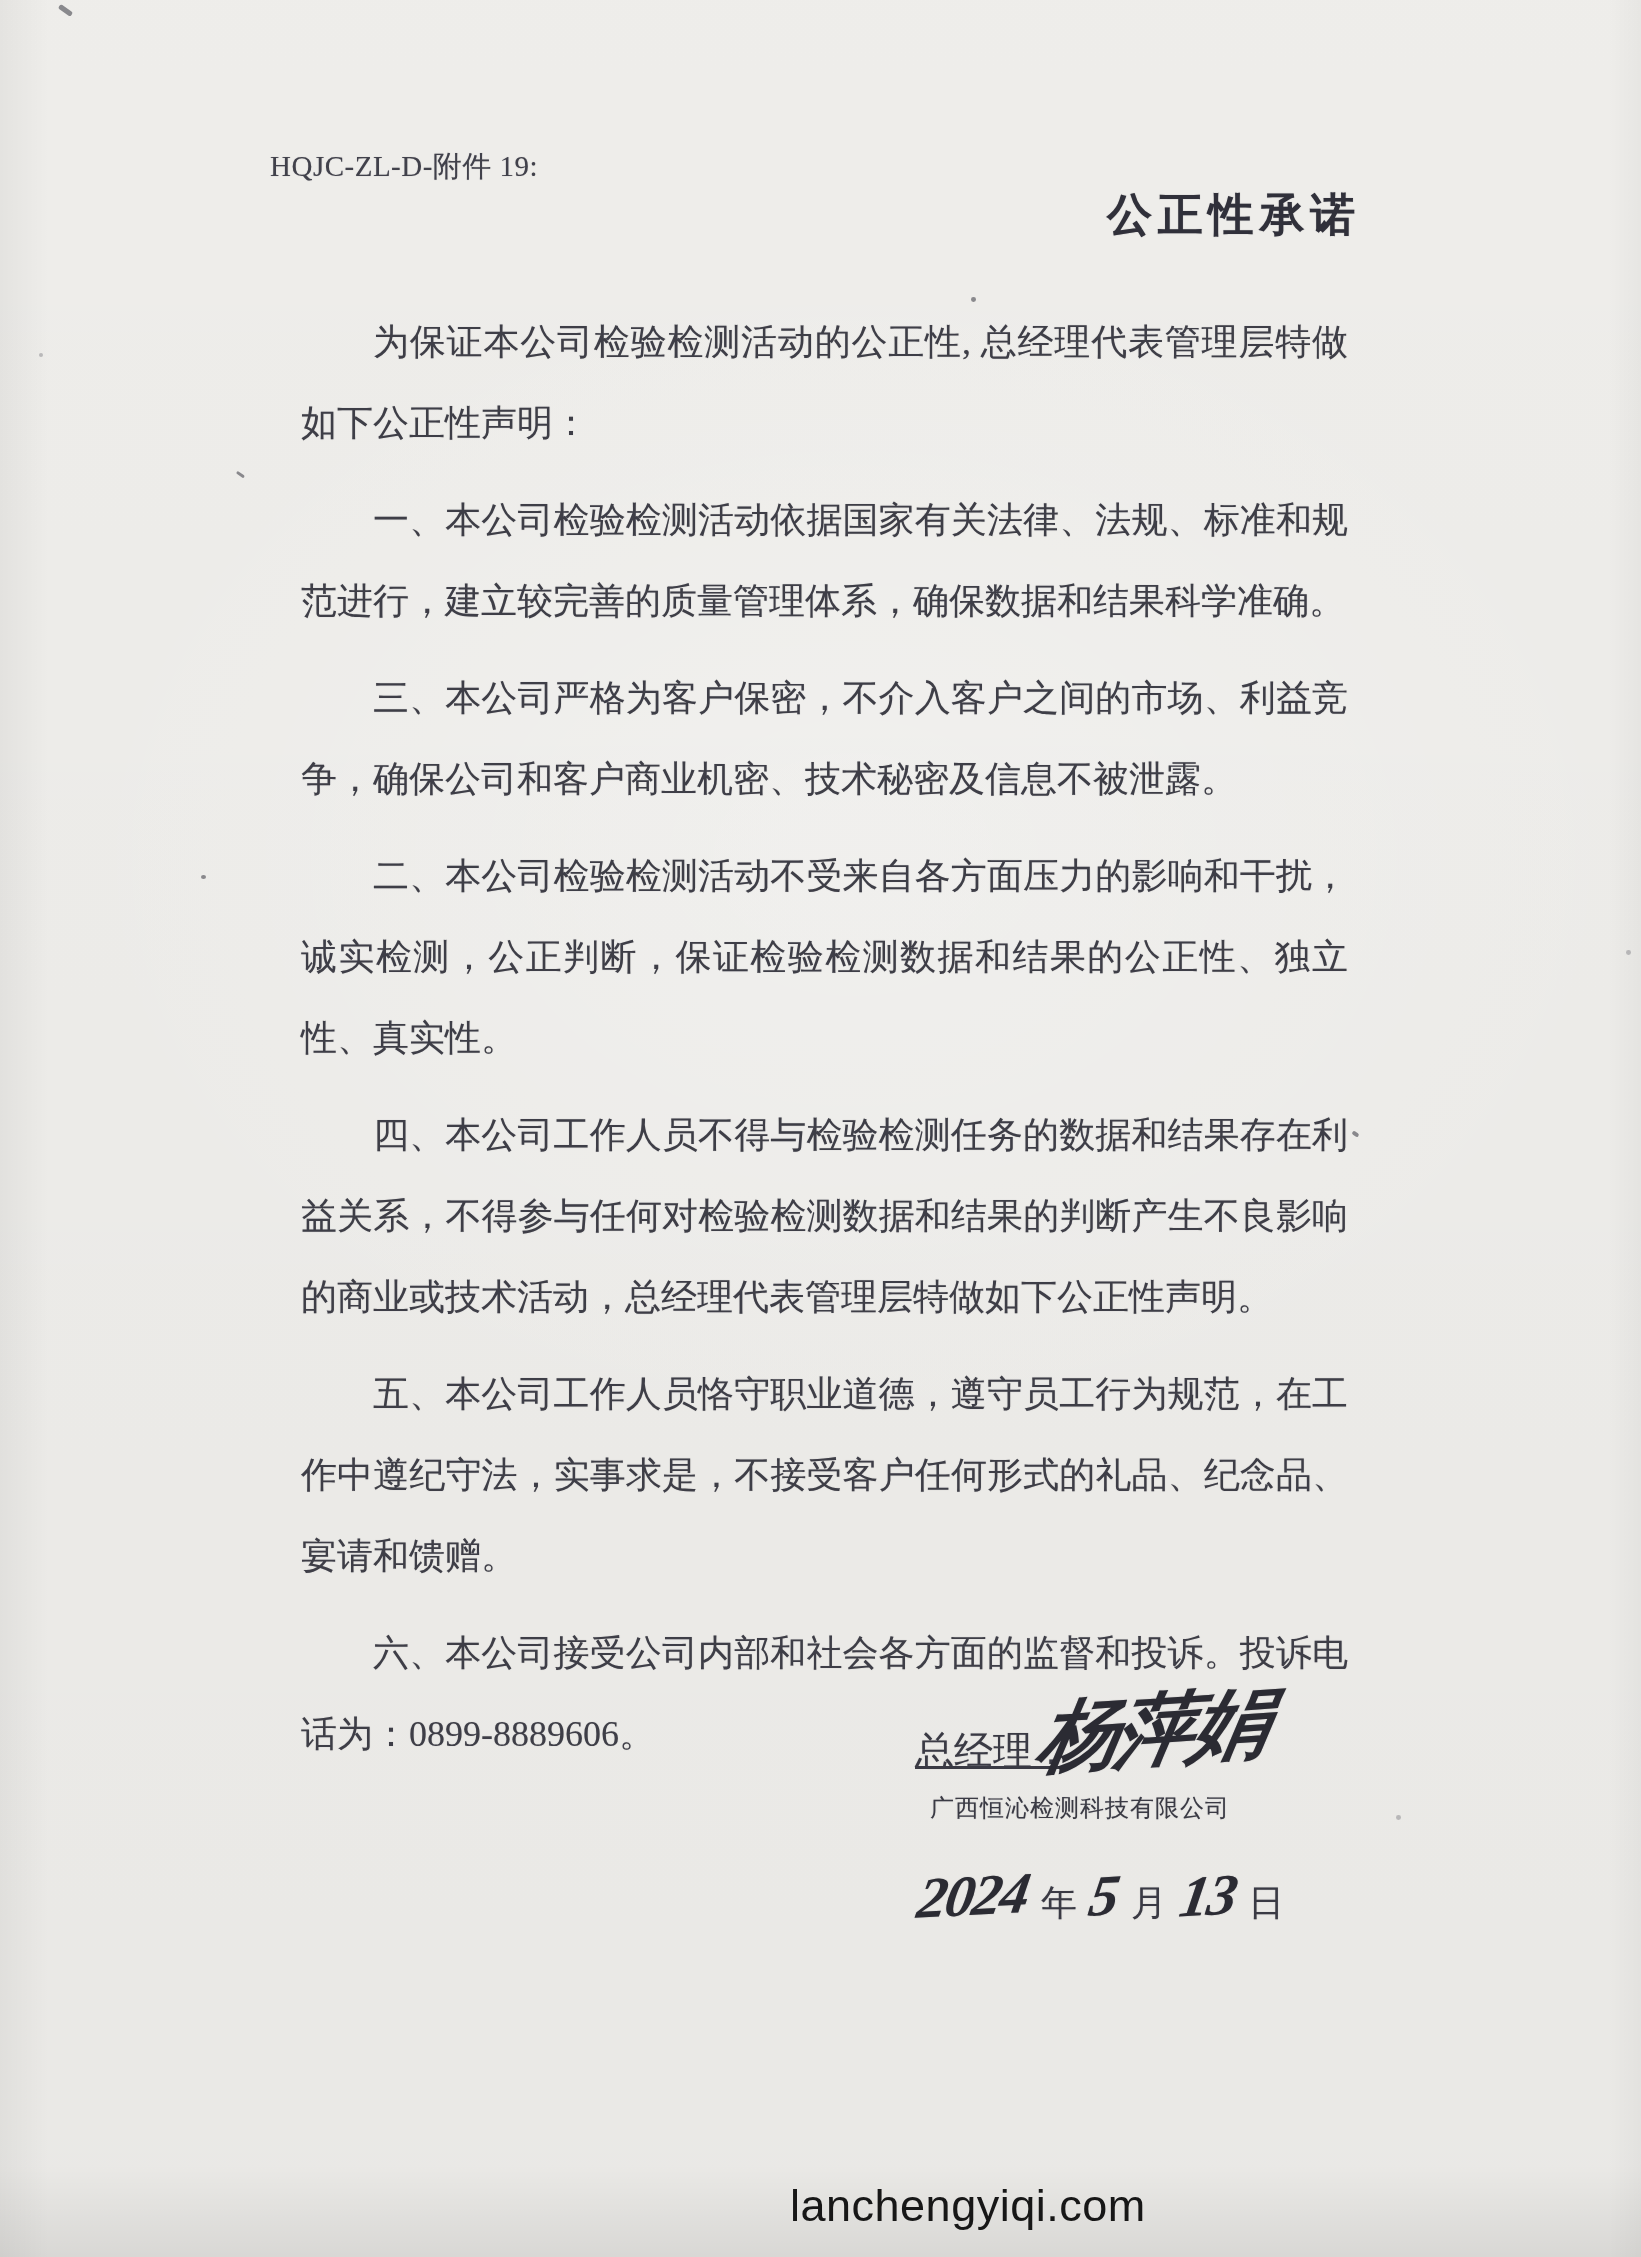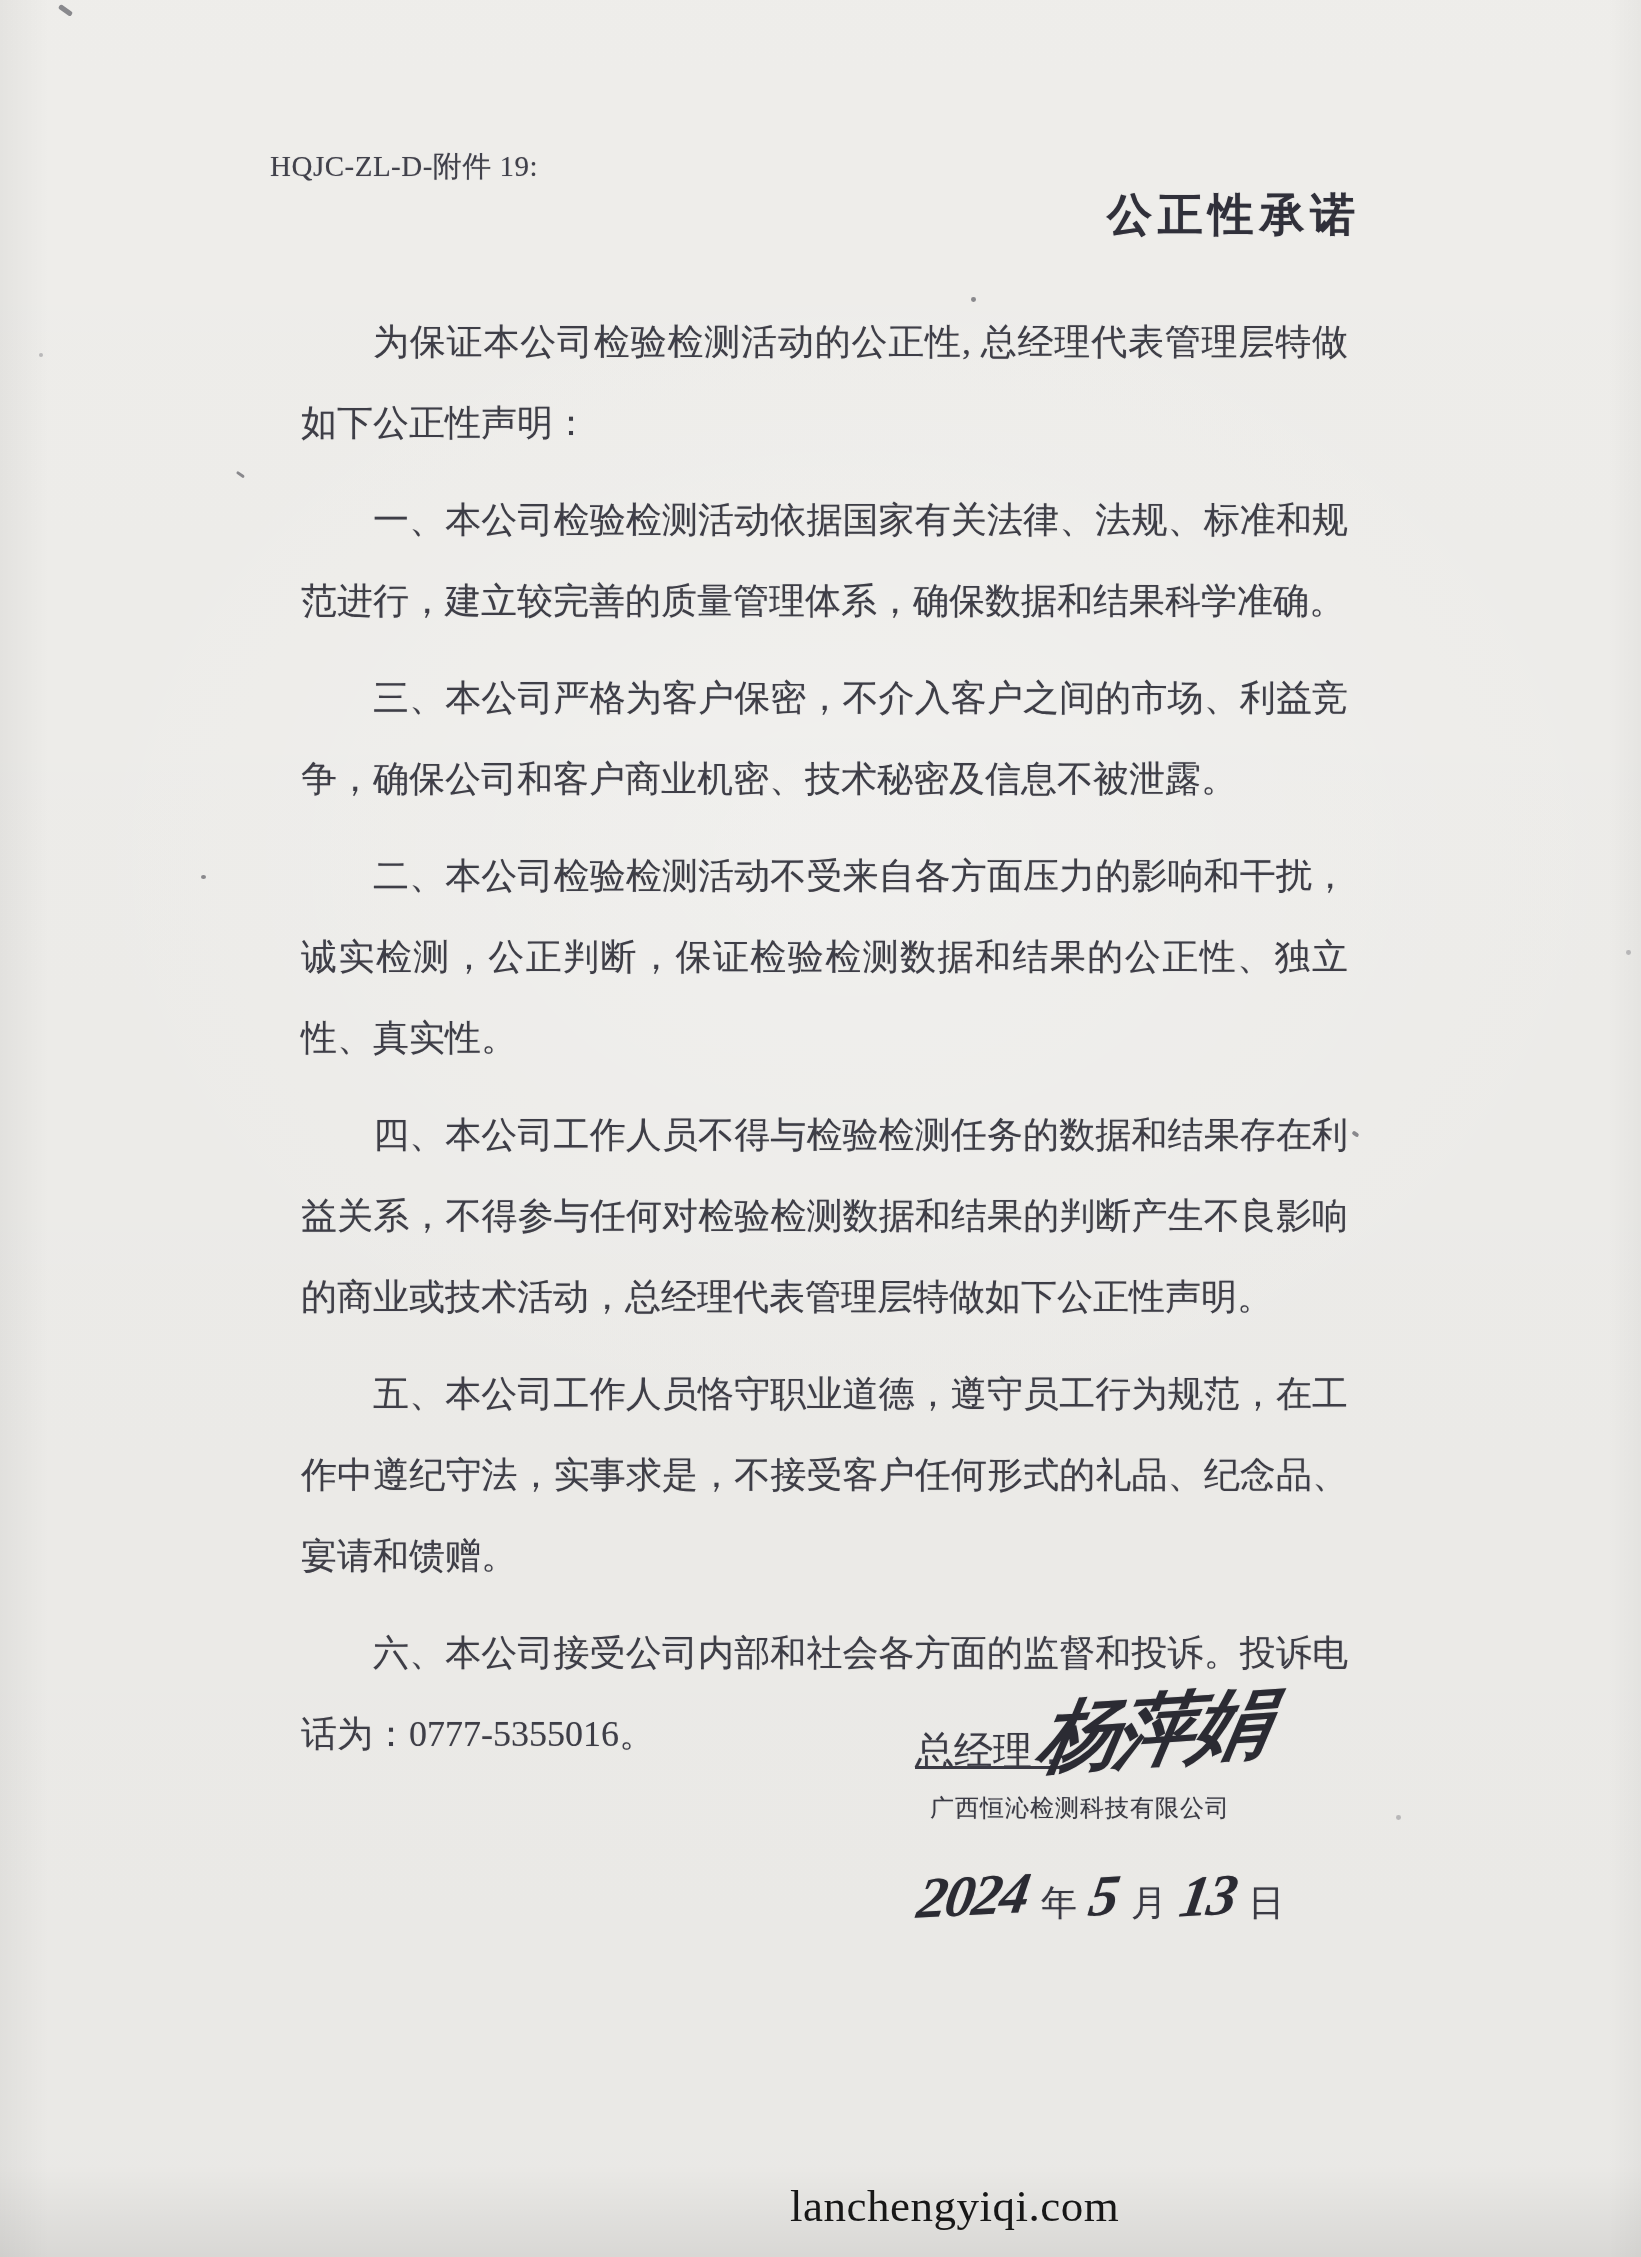--- a/index.html
+++ b/index.html
@@ -113,21 +113,21 @@
   }
   .sig-date .printed {
     font-size: 36px;
     color: #3a3a44;
     text-shadow: 0 0 1px rgba(58,58,68,0.35);
   }
   .watermark {
     position: absolute;
     left: 790px;
     top: 2180px;
-    font-family: Liberation Serif, serif;
+    font-family: Liberation Sans, sans-serif;
     font-size: 45px;
     color: #171717;
     letter-spacing: 0.5px;
     white-space: nowrap;
   }
   .speck {
     position: absolute;
     border-radius: 50%;
     background: rgba(55,55,64,0.55);
   }
@@ -146,21 +146,21 @@
 
   <h1 class="title">公正性承诺</h1>
 
   <div class="doc-body">
     <p>为保证本公司检验检测活动的公正性, 总经理代表管理层特做如下公正性声明：</p>
     <p>一、本公司检验检测活动依据国家有关法律、法规、标准和规范进行，建立较完善的质量管理体系，确保数据和结果科学准确。</p>
     <p>三、本公司严格为客户保密，不介入客户之间的市场、利益竞争，确保公司和客户商业机密、技术秘密及信息不被泄露。</p>
     <p>二、本公司检验检测活动不受来自各方面压力的影响和干扰，诚实检测，公正判断，保证检验检测数据和结果的公正性、独立性、真实性。</p>
     <p>四、本公司工作人员不得与检验检测任务的数据和结果存在利益关系，不得参与任何对检验检测数据和结果的判断产生不良影响的商业或技术活动，总经理代表管理层特做如下公正性声明。</p>
     <p>五、本公司工作人员恪守职业道德，遵守员工行为规范，在工作中遵纪守法，实事求是，不接受客户任何形式的礼品、纪念品、宴请和馈赠。</p>
-    <p>六、本公司接受公司内部和社会各方面的监督和投诉。投诉电话为：0777-5355016。</p>
+    <p>六、本公司接受公司内部和社会各方面的监督和投诉。投诉电话为：0899-8889606。</p>
   </div>
 
   <div class="sig-label">总经理：</div>
 
   <div class="sig-name">杨萍娟</div>
 
   <div class="sig-company">广西恒沁检测科技有限公司</div>
 
   <div class="sig-date">
     <span class="hw-num">2024</span>

